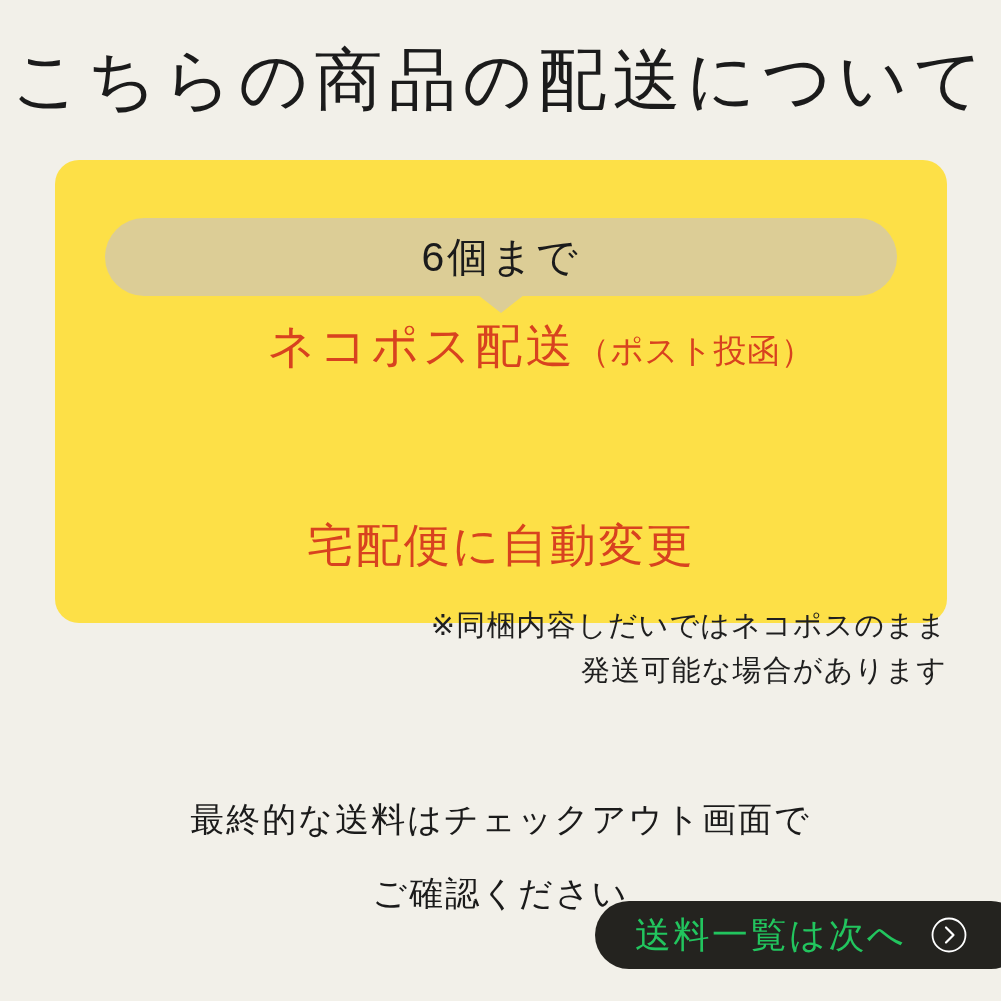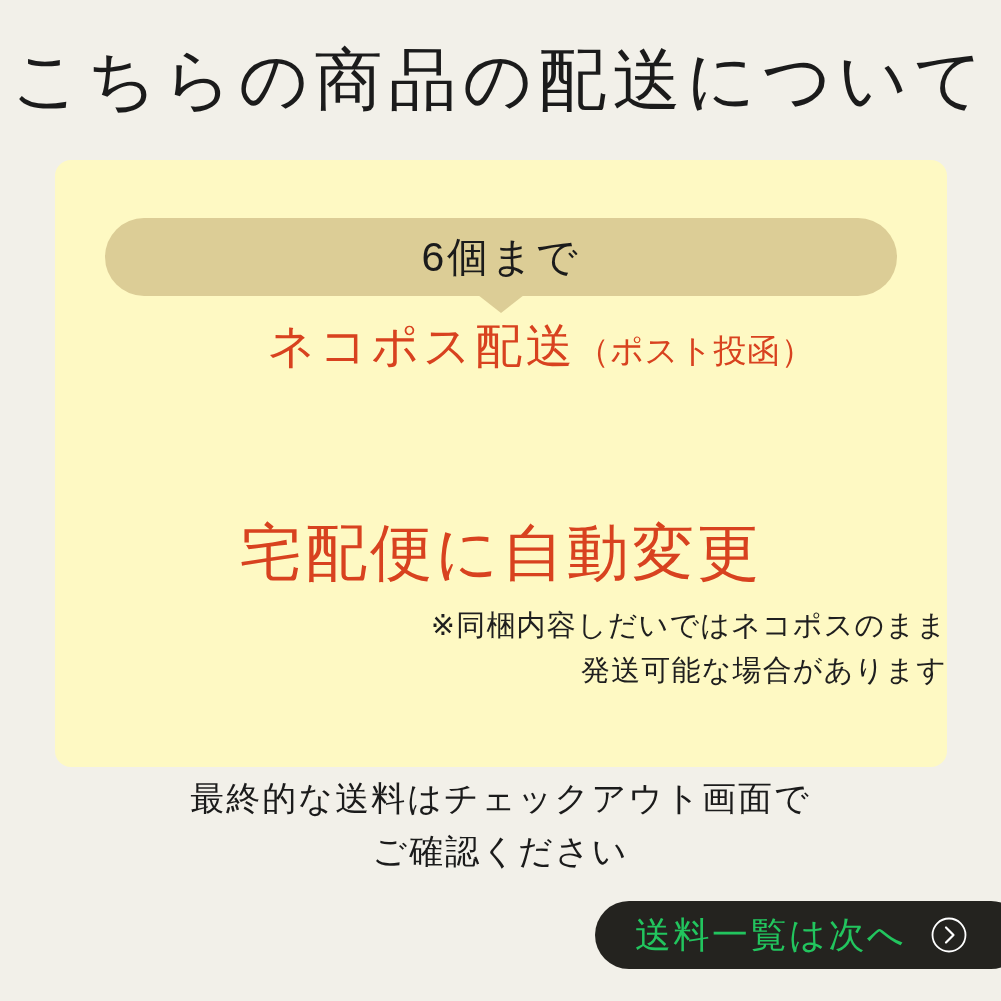--- a/index.html
+++ b/index.html
@@ -39,23 +39,23 @@
     font-weight: 400;
     white-space: nowrap;
   }
 
   
   .card {
     position: absolute;
     left: 55px;
     top: 160px;
     width: 892px;
-    height: 607px;
-    background: #fef9c3;
-    border-radius: 16px;
+    height: 463px;
+    background: #fde047;
+    border-radius: 24px;
   }
 
   
   .badge {
     position: absolute;
     left: 50px;
     width: 792px;
     height: 78px;
     background: #dccd96;
     border-radius: 39px;
@@ -98,21 +98,21 @@
   .result-one {
     top: 162px;
     font-size: 47px;
     letter-spacing: 0.05em;
     padding-left: 40px;
   }
   .result-one .result-main { font-size: 47px; letter-spacing: 0.08em; }
   .result-one .result-sub  { font-size: 33px; letter-spacing: 0.02em; }
   .result-two {
     top: 362px;
-    font-size: 62px;
+    font-size: 46px;
     letter-spacing: 0.05em;
   }
 
   
   .note {
     position: absolute;
     left: 0;
     top: 443px;
     width: 892px;
     text-align: right;
@@ -128,21 +128,21 @@
     position: absolute;
     left: 0;
     top: 772px;
     width: 1001px;
     text-align: center;
     color: #1b1b1b;
     font-size: 34px;
     line-height: 1.55;
     letter-spacing: 0.06em;
   }
-  .footnote-line { display: block; white-space: nowrap; }
+  .footnote-line { display: block; white-space: nowrap; margin-top: 21px; }
 
   
   .cta {
     position: absolute;
     left: 595px;
     top: 901px;
     width: 430px;
     height: 68px;
     background: #24231f;
     border-radius: 34px;

